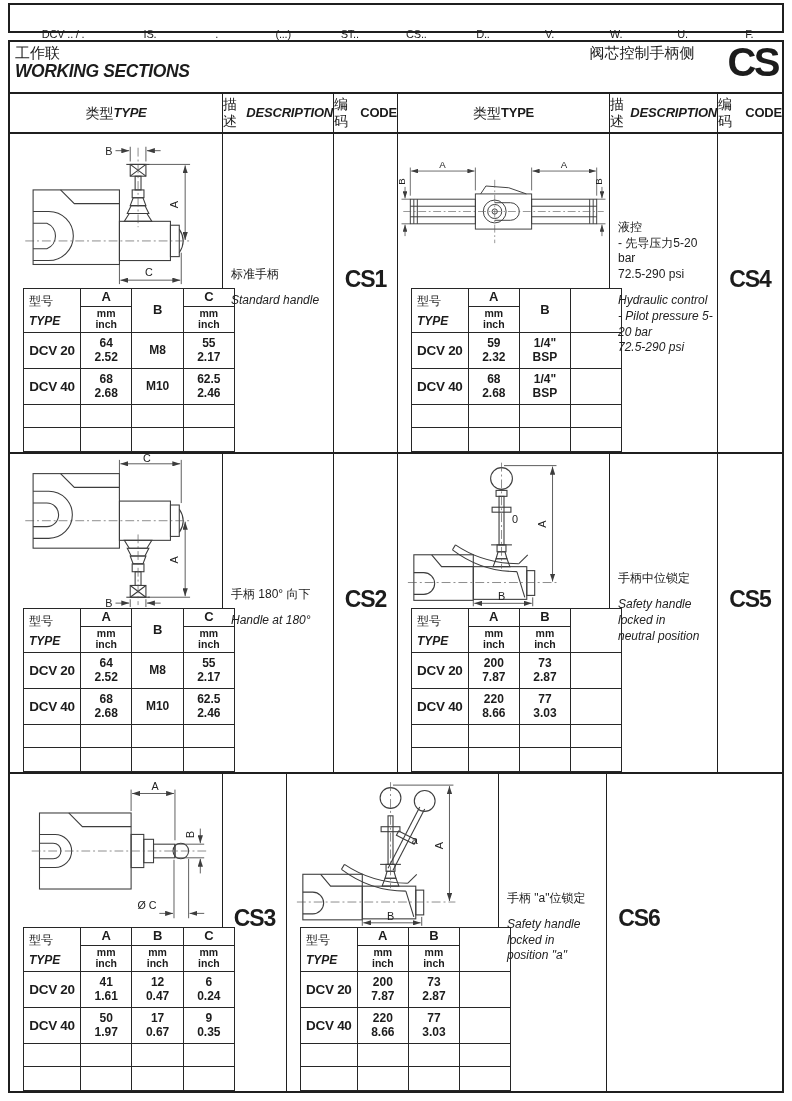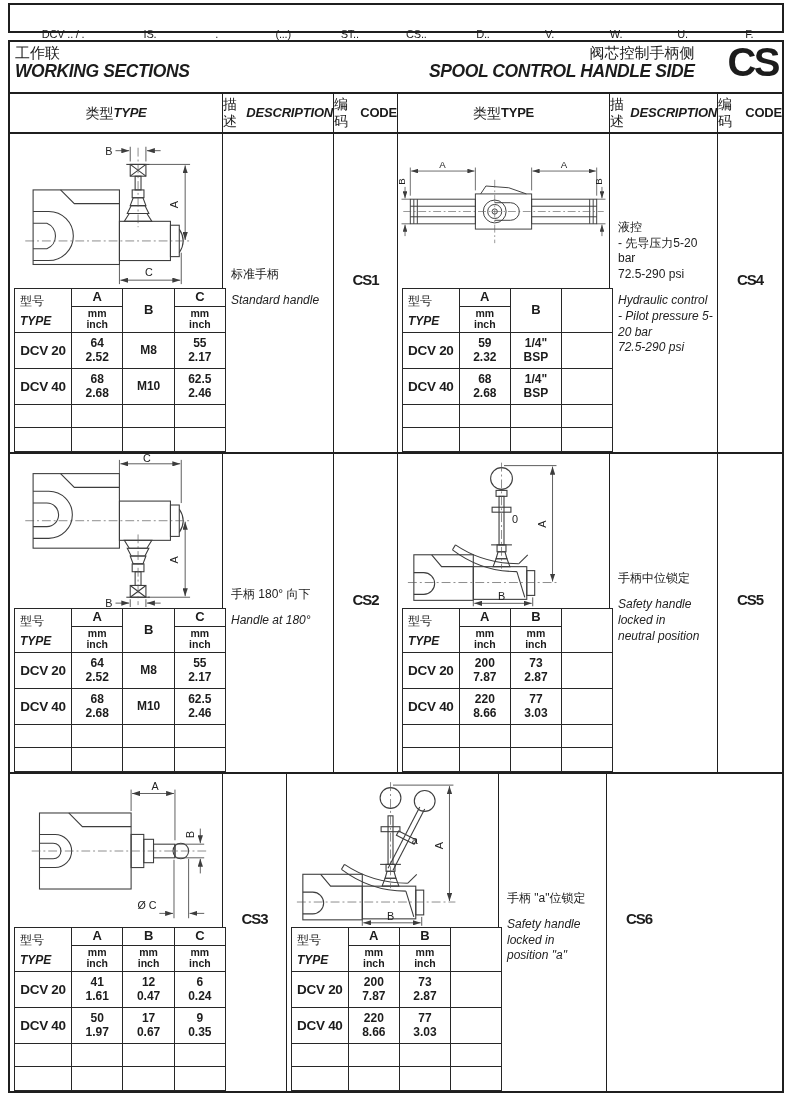--- a/index.html
+++ b/index.html
@@ -44,24 +44,24 @@
 
   .type{position:relative;}
   .diagram{position:absolute;left:0;right:0;top:0;bottom:163px;}
   .diagram svg{display:block;}
 
   .desc{display:flex;flex-direction:column;justify-content:center;gap:10px;padding:6px 3px 26px 8px;line-height:1.32;}
   .desc-zh{font-size:12px;white-space:pre-line;margin-top:10px;}
   .desc-en{font-size:12px;font-style:italic;white-space:pre-line;color:#222;}
 
   .codec{display:flex;align-items:center;justify-content:center;}
-  .code-text{font-size:15px;font-weight:bold;letter-spacing:-1px;transform:translateY(-14px);}
+  .code-text{font-size:23px;font-weight:bold;letter-spacing:-1px;transform:translateY(-14px);}
 
   
-  .mini{position:absolute;bottom:0;left:4px;width:100%;border-collapse:collapse;table-layout:fixed;background:#fff;}
+  .mini{position:absolute;bottom:0;left:13px;width:100%;border-collapse:collapse;table-layout:fixed;background:#fff;}
   .mini td{border:1.5px solid #272727;text-align:center;vertical-align:middle;line-height:1.12;padding:1px 0;}
   .mini .corner{text-align:left;padding-left:5px;line-height:1.25;}
   .corner-zh{font-size:12px;}
   .corner-en{font-size:12px;font-weight:bold;font-style:italic;}
   .mini .letter{font-size:13px;font-weight:bold;}
   .mini .units{font-size:10.5px;font-weight:bold;}
   .mini .val{font-size:12px;font-weight:bold;}
   .mini .model{font-size:13.5px;font-weight:bold;letter-spacing:-0.3px;margin-top:32px;}
   .mini tr.hr1 td{height:15px;}
   .mini tr.hr2 td{height:26px;}
@@ -96,21 +96,20 @@
 
   <div class="sheet">
 
     <div class="sheet-header">
       <div class="hdr-left">
         <div class="hdr-zh">工作联</div>
         <div class="hdr-en">WORKING SECTIONS</div>
       </div>
       <div class="hdr-right">
         <div class="hdr-zh">阀芯控制手柄侧</div>
-        <div class="hdr-en">SPOOL CONTROL HANDLE SIDE</div>
       </div>
       <div class="hdr-code">CS</div>
     </div>
 
     <div class="colheads">
       <div class="ch c-type-l">
         <div class="ch-zh">类型</div>
         <div class="ch-en it">TYPE</div>
       </div>
       <div class="ch c-desc-l">

